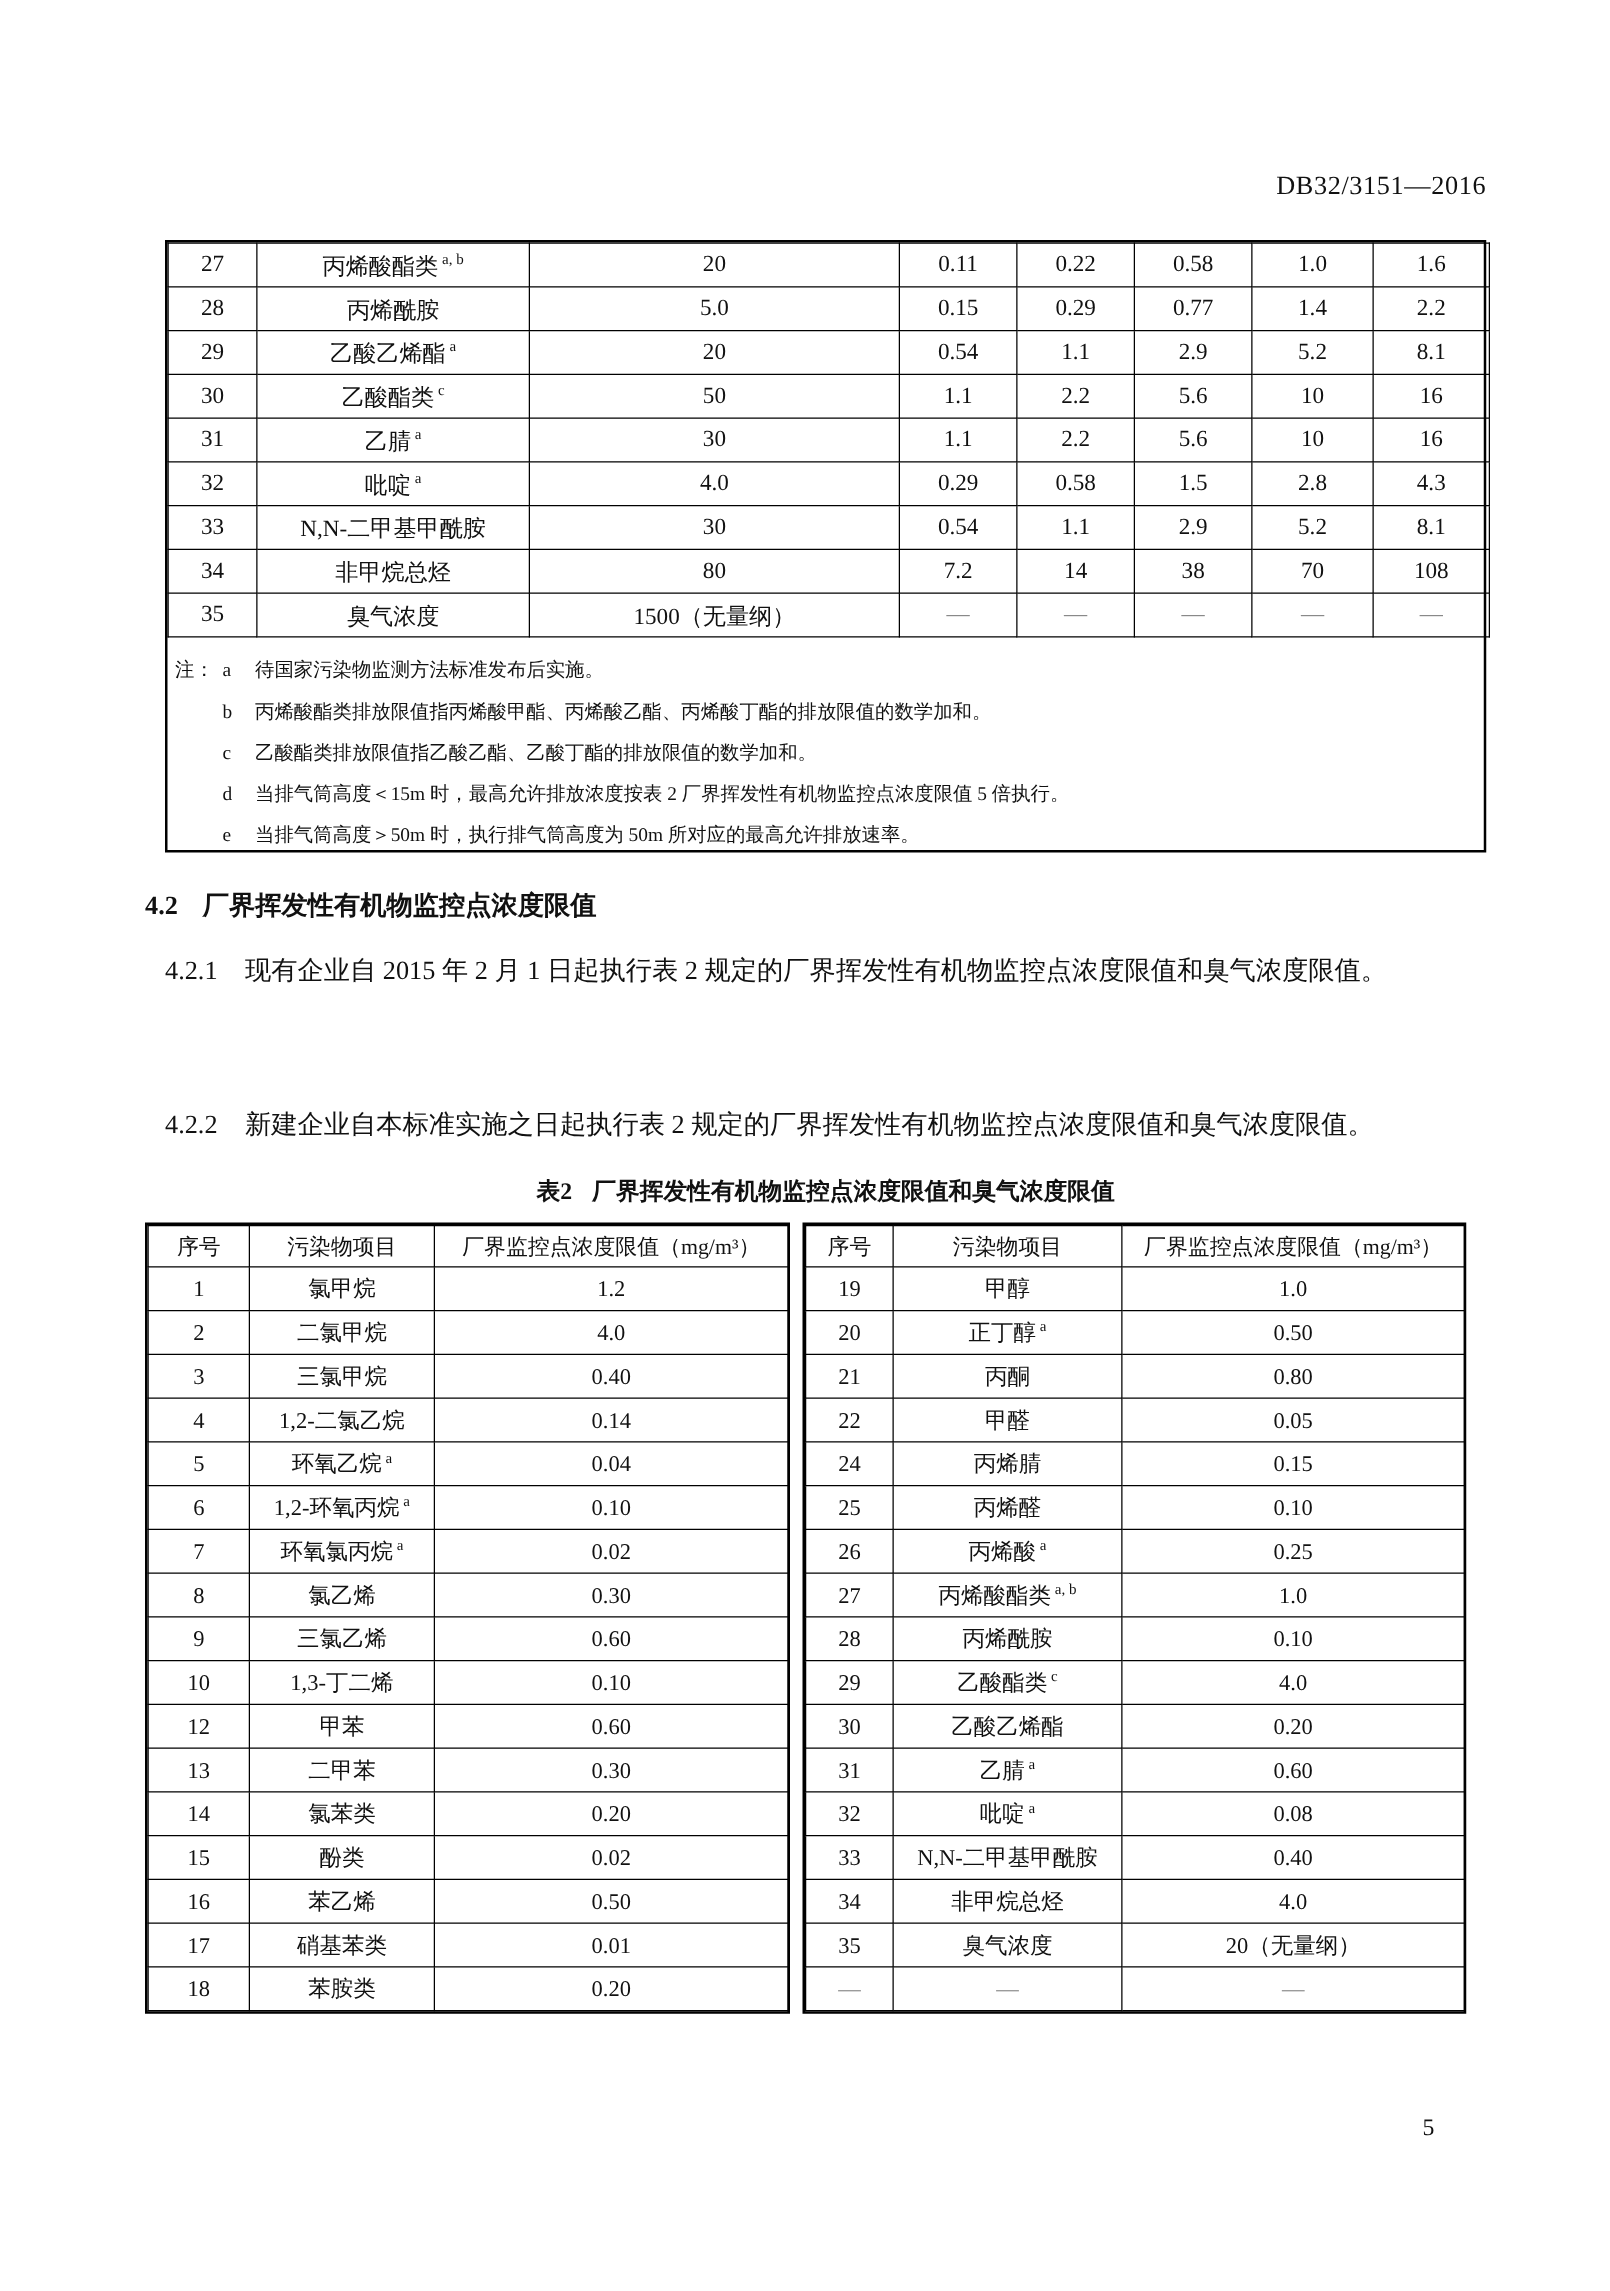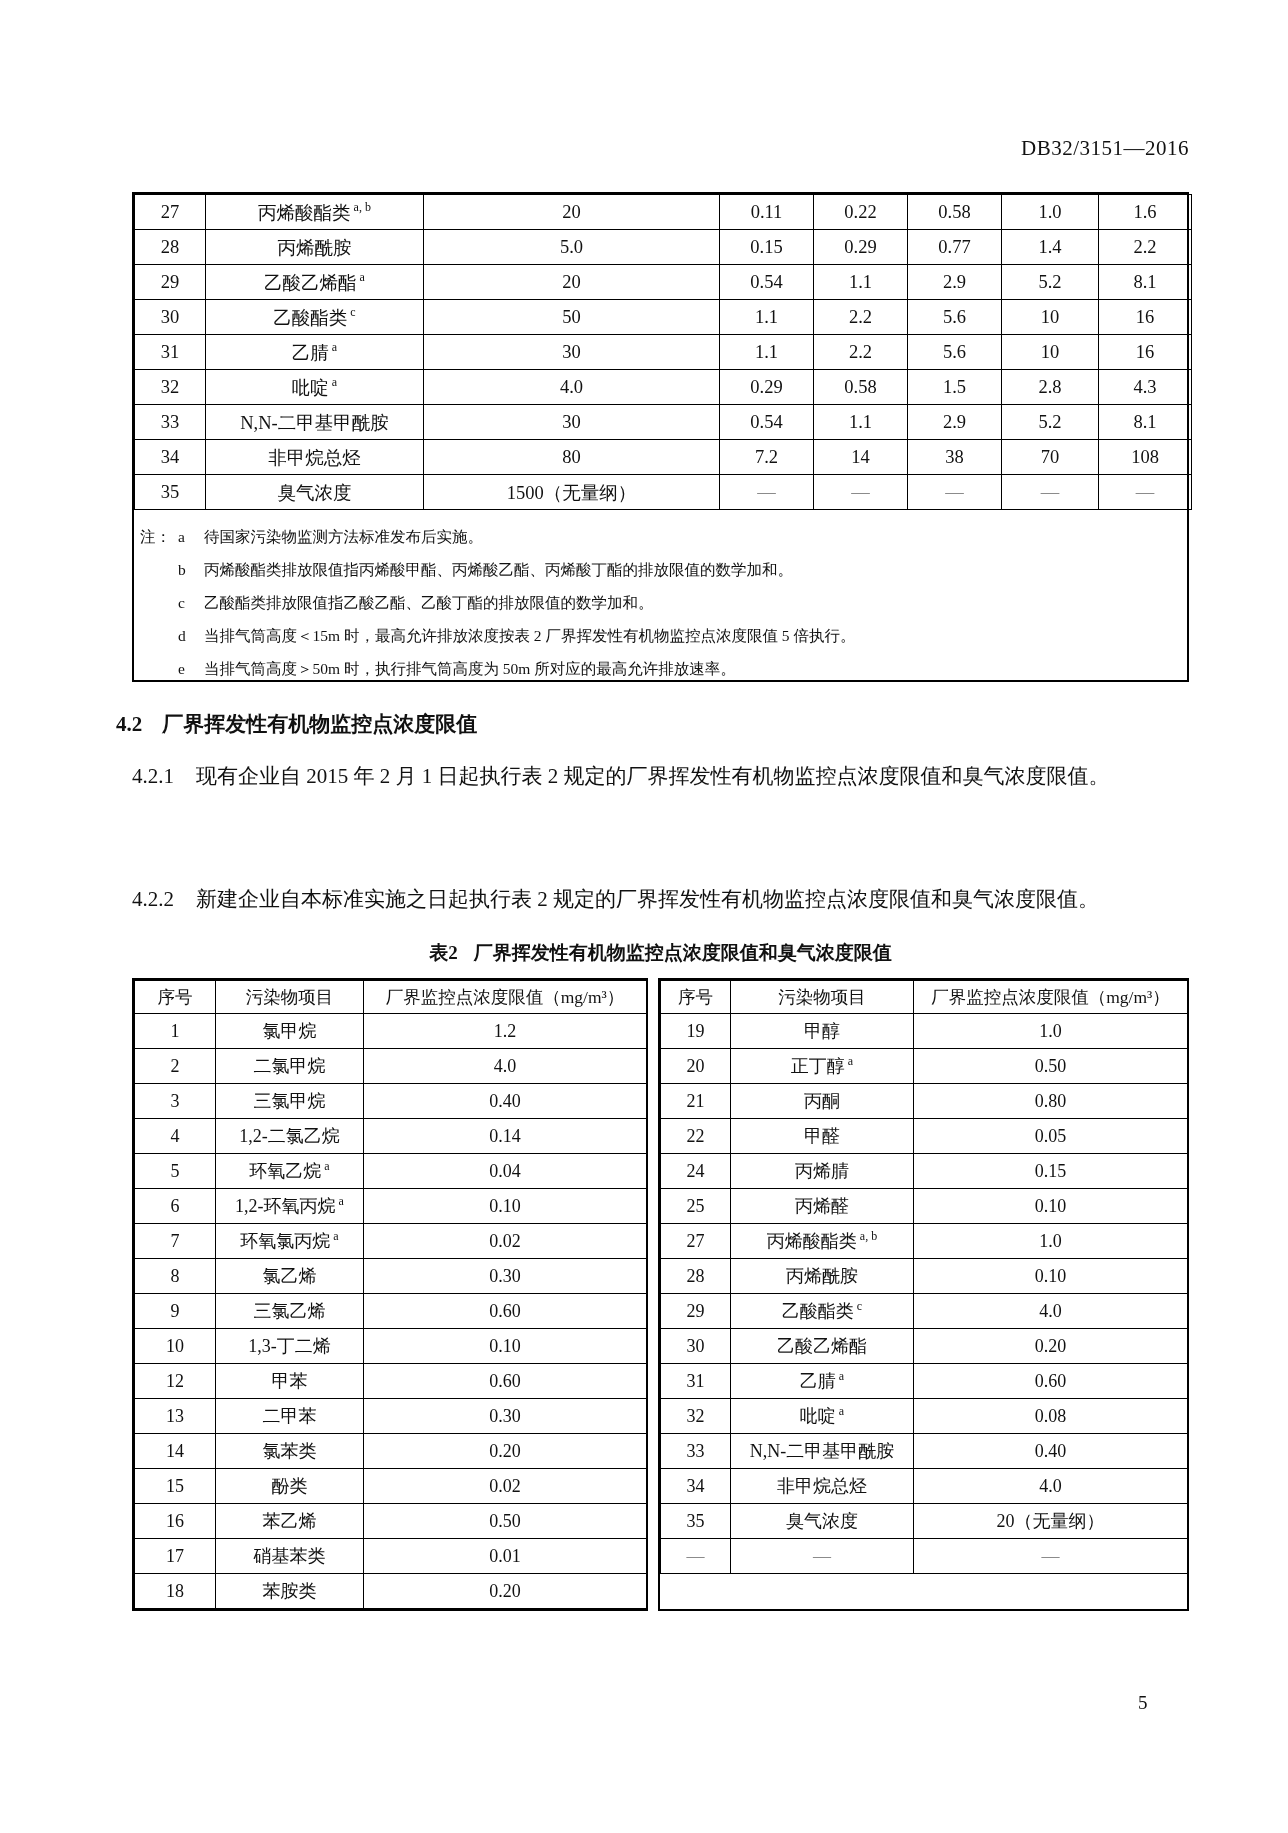--- a/index.html
+++ b/index.html
@@ -34,21 +34,21 @@
   #sec-heading .hnum{margin-right:20px;font-family:"Liberation Serif","DejaVu Serif",serif;}
   .para{left:132px;width:1057px;font-size:21px;line-height:33px;text-align:justify;}
   #para-421{top:760px;}
   #para-422{top:847px;margin-top:36px;}
   .pnum{margin-right:22px;}
 
   
   #t2-caption{left:132px;top:940px;width:1057px;text-align:center;
               font-size:19px;font-weight:bold;}
   #t2-caption .cap-label{margin-right:16px;}
-  #t2-wrap{left:132px;top:978px;width:848px;display:flex;gap:10px;}
+  #t2-wrap{left:116px;top:978px;width:848px;display:flex;gap:10px;}
   .t2-half{border:2px solid #000;box-sizing:border-box;}
   #t2-left{width:516px;}
   #t2-right{width:531px;}
   .t2-half th{height:32px;font-size:17.5px;}
   .t2-half td{height:34px;font-size:18px;}
 
   #page-number{left:1138px;top:1692px;font-size:19px;}
 </style>
 </head>
 <body>
@@ -348,20 +348,25 @@
             <td>24</td>
             <td>丙烯腈</td>
             <td>0.15</td>
           </tr>
           <tr>
             <td>25</td>
             <td>丙烯醛</td>
             <td>0.10</td>
           </tr>
           <tr>
+            <td>26</td>
+            <td>丙烯酸<sup>a</sup></td>
+            <td>0.25</td>
+          </tr>
+          <tr>
             <td>27</td>
             <td>丙烯酸酯类<sup>a, b</sup></td>
             <td>1.0</td>
           </tr>
           <tr>
             <td>28</td>
             <td>丙烯酰胺</td>
             <td>0.10</td>
           </tr>
           <tr>

